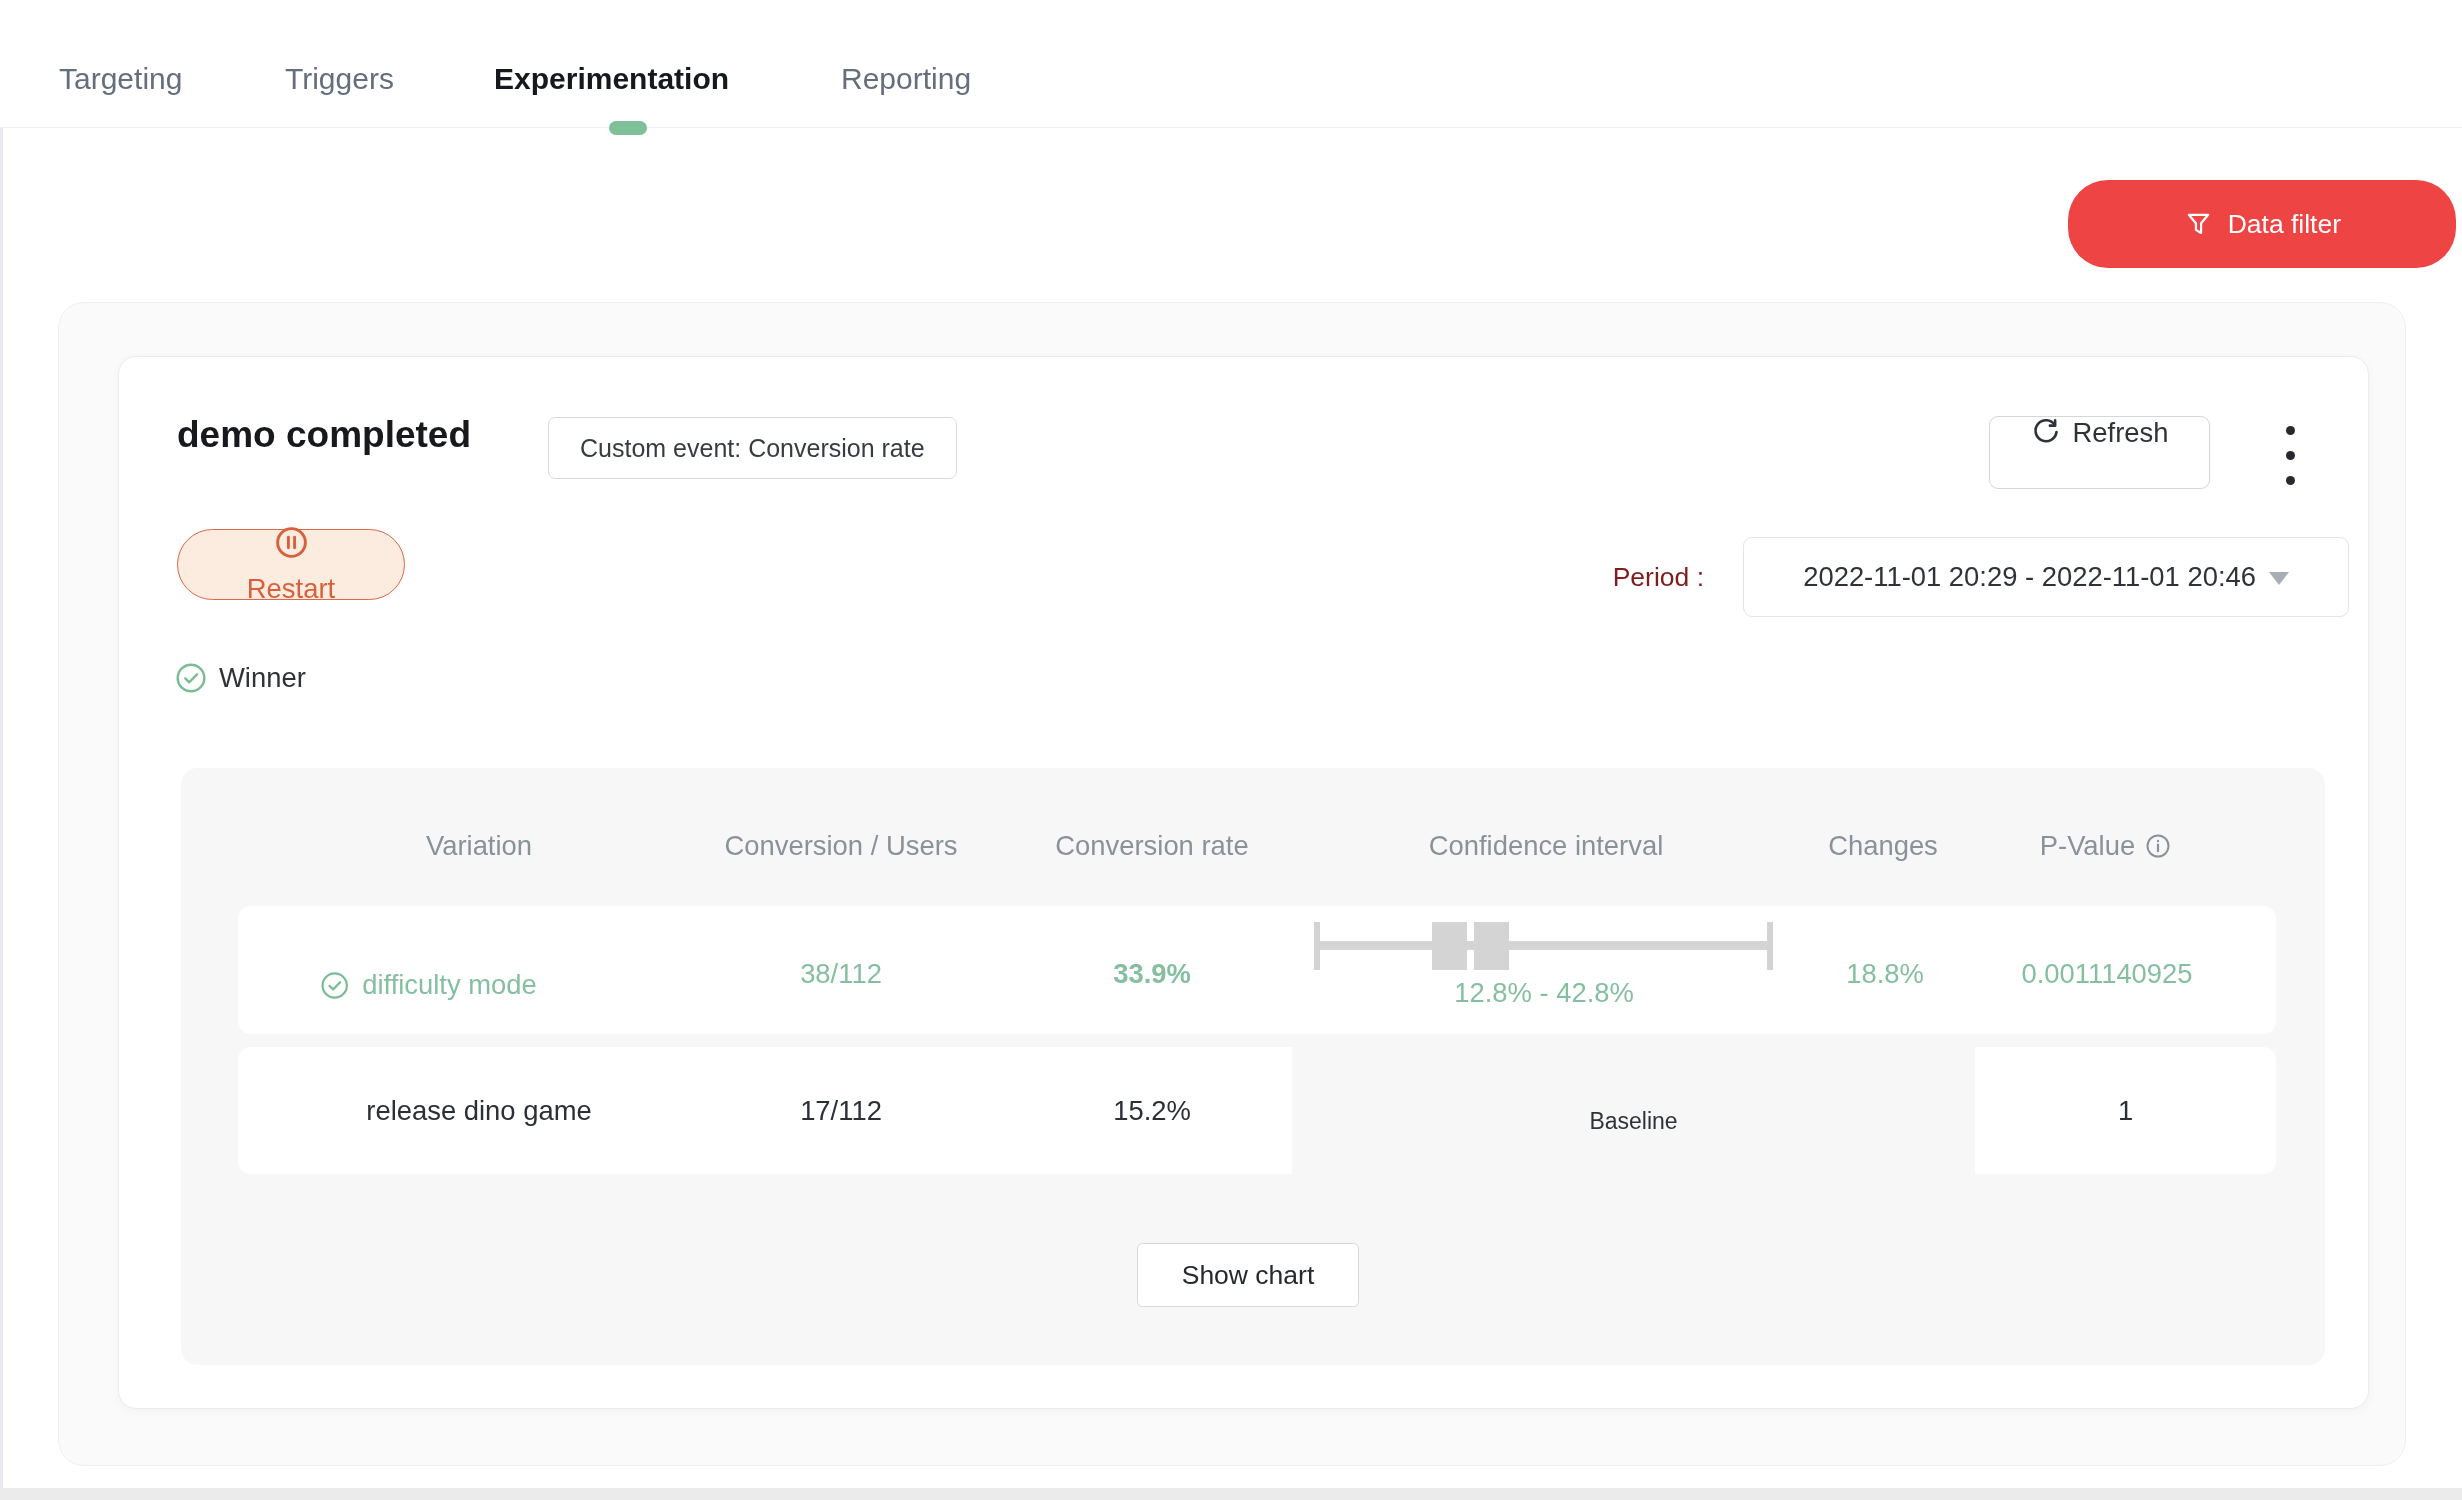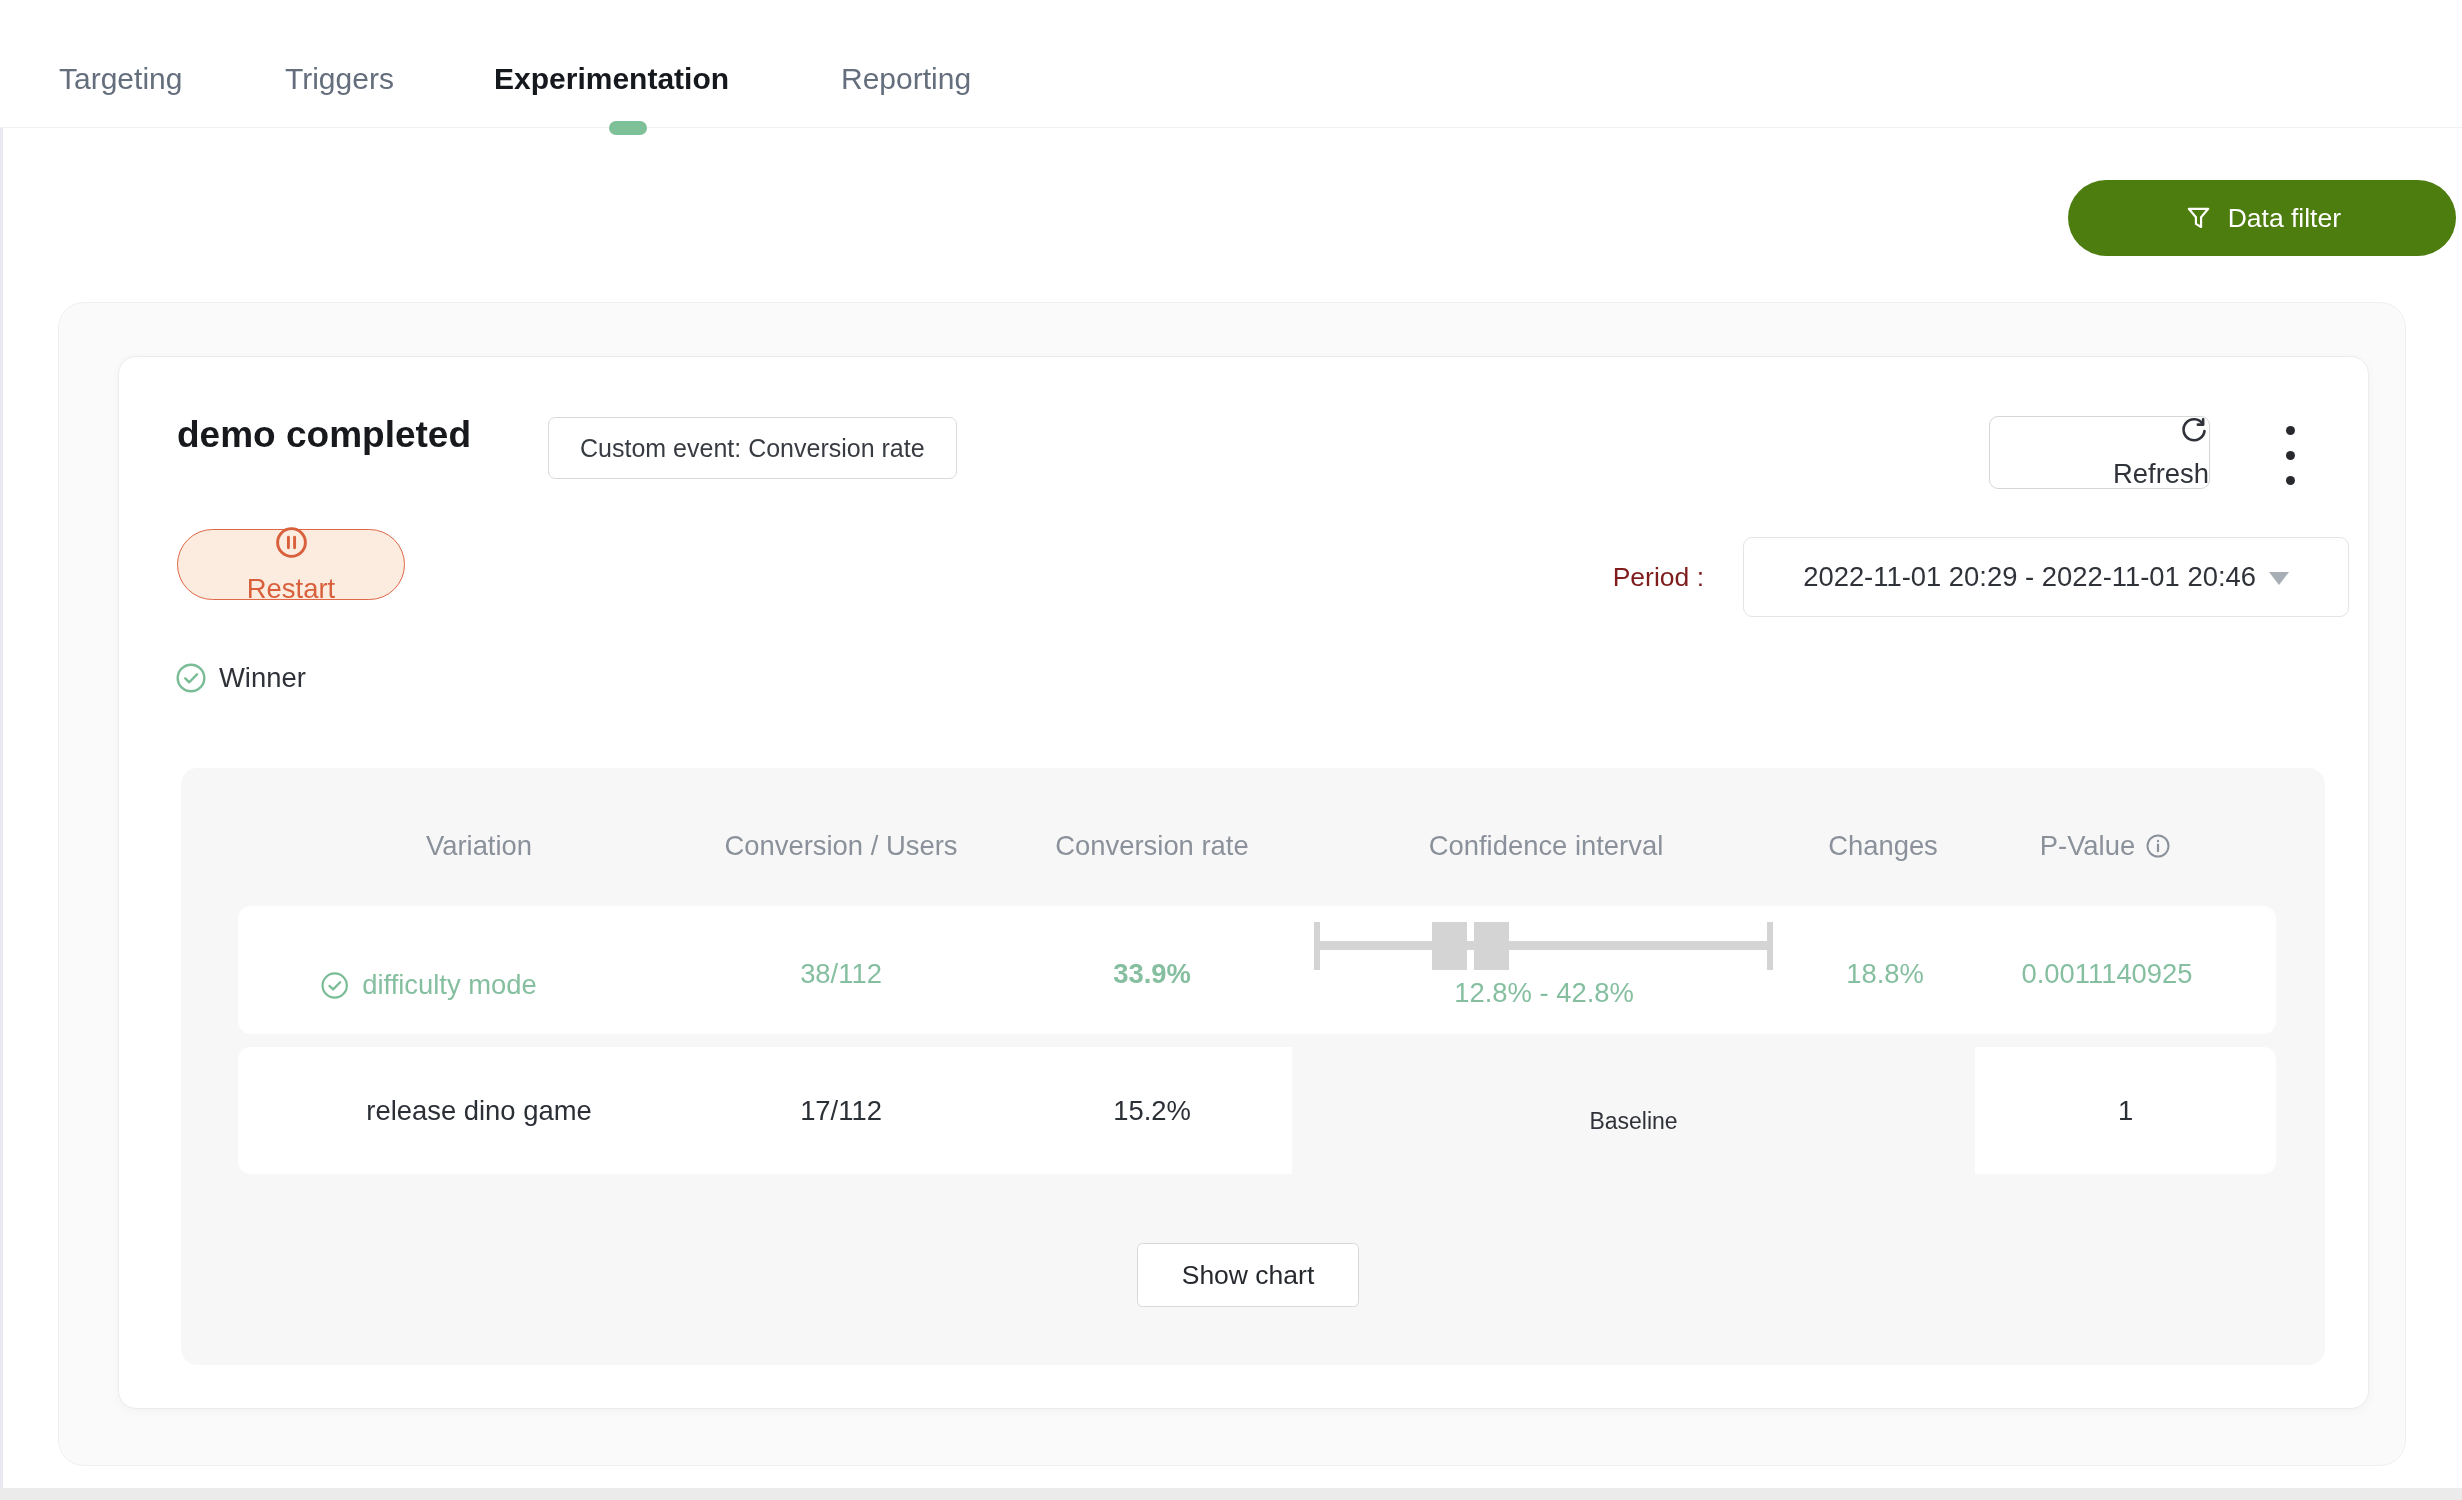--- a/index.html
+++ b/index.html
@@ -10,33 +10,33 @@
   .left-line { position:absolute; left:0; top:0; width:2.7px; height:1500px; background:#e9e9f2; }
   .bottom-strip { position:absolute; left:0; top:1488px; width:2462px; height:12.8px; background:#ebebec; }
 
   
   .tabbar { position:absolute; left:0; top:0; width:2462px; height:128px; background:#fff; border-bottom:1.8px solid #f0f0f1; }
   .tab { position:absolute; top:62px; font-size:30px; color:#646e7c; cursor:pointer; white-space:nowrap; }
   .tab.active { color:#15181d; font-weight:700; }
   .tab-indicator { position:absolute; left:609px; top:121px; width:38px; height:13.7px; border-radius:7.3px; background:#7ec098; }
 
   
-  .data-filter { position:absolute; left:2068px; top:180px; width:388px; height:76px; border:none; border-radius:40px;
-    background:#4d7c0f; color:#fff; font-size:26.5px; font-family:inherit; display:flex; align-items:center; justify-content:center; gap:13.7px; cursor:pointer; }
+  .data-filter { position:absolute; left:2068px; top:180px; width:388px; height:88px; border:none; border-radius:40px;
+    background:#ef4444; color:#fff; font-size:26.5px; font-family:inherit; display:flex; align-items:center; justify-content:center; gap:13.7px; cursor:pointer; }
 
   
   .outer-card { position:absolute; left:58px; top:302px; width:2348px; height:1164px; background:#fafafa; border:0.9px solid #f0f0f0; border-radius:25.6px; }
   .inner-card { position:absolute; left:59px; top:53px; width:2251px; height:1053px; background:#fff; border:0.9px solid #ececec; border-radius:18.3px; box-shadow:0 2.7px 9.1px rgba(0,0,0,0.03); }
 
   .exp-title { position:absolute; left:58px; top:57px; font-size:37px; font-weight:700; color:#17191c; white-space:nowrap; }
   .event-badge { position:absolute; left:429px; top:60px; height:62px; padding:8px 31px; border:0.9px solid #d9d9d9; border-radius:7.3px;
     background:#fff; font-size:25px; color:#383c42; display:flex; align-items:center; white-space:nowrap; }
 
   .refresh-btn { position:absolute; left:1870px; top:59px; width:221px; height:73px; background:#fff; border:0.9px solid #d6d6d6; border-radius:9.1px;
-    display:flex; align-items:flex-end; justify-content:center; gap:12px; font-size:27.4px; font-family:inherit; color:#2f3339; cursor:pointer;flex-direction:column; }
+    display:flex; align-items:flex-start; justify-content:center; gap:12px; font-size:27.4px; font-family:inherit; color:#2f3339; cursor:pointer; }
   .kebab { position:absolute; left:2153px; top:69px; width:37px; height:59px; display:flex; flex-direction:column; align-items:center; justify-content:space-between; cursor:pointer; }
   .kebab i { width:9.1px; height:9.1px; border-radius:50%; background:#27292e; }
 
   .restart-btn { position:absolute; left:58px; top:172px; width:228px; height:71px; background:#fcecdf; border:1.8px solid #dd6747; border-radius:37px;
     display:flex; align-items:center; justify-content:center; gap:12.8px; font-size:27.4px; font-family:inherit; color:#d9603c; cursor:pointer;flex-direction:column; }
 
   .period-label { position:absolute; left:1326px; top:205px; width:259px; text-align:right; font-size:26.5px; color:#7f1d1d; white-space:nowrap; }
   .period-select { position:absolute; left:1624px; top:180px; width:606px; height:80px; background:#fff; border:0.9px solid #e4e4e4; border-radius:9.1px;
     display:flex; align-items:center; justify-content:center; gap:12.8px; font-size:27.4px; color:#2f3339; cursor:pointer; white-space:nowrap; }
   .caret-down { width:0; height:0; border-left:10px solid transparent; border-right:10px solid transparent; border-top:13.7px solid #a8aeb5; margin-top:3.7px; }

